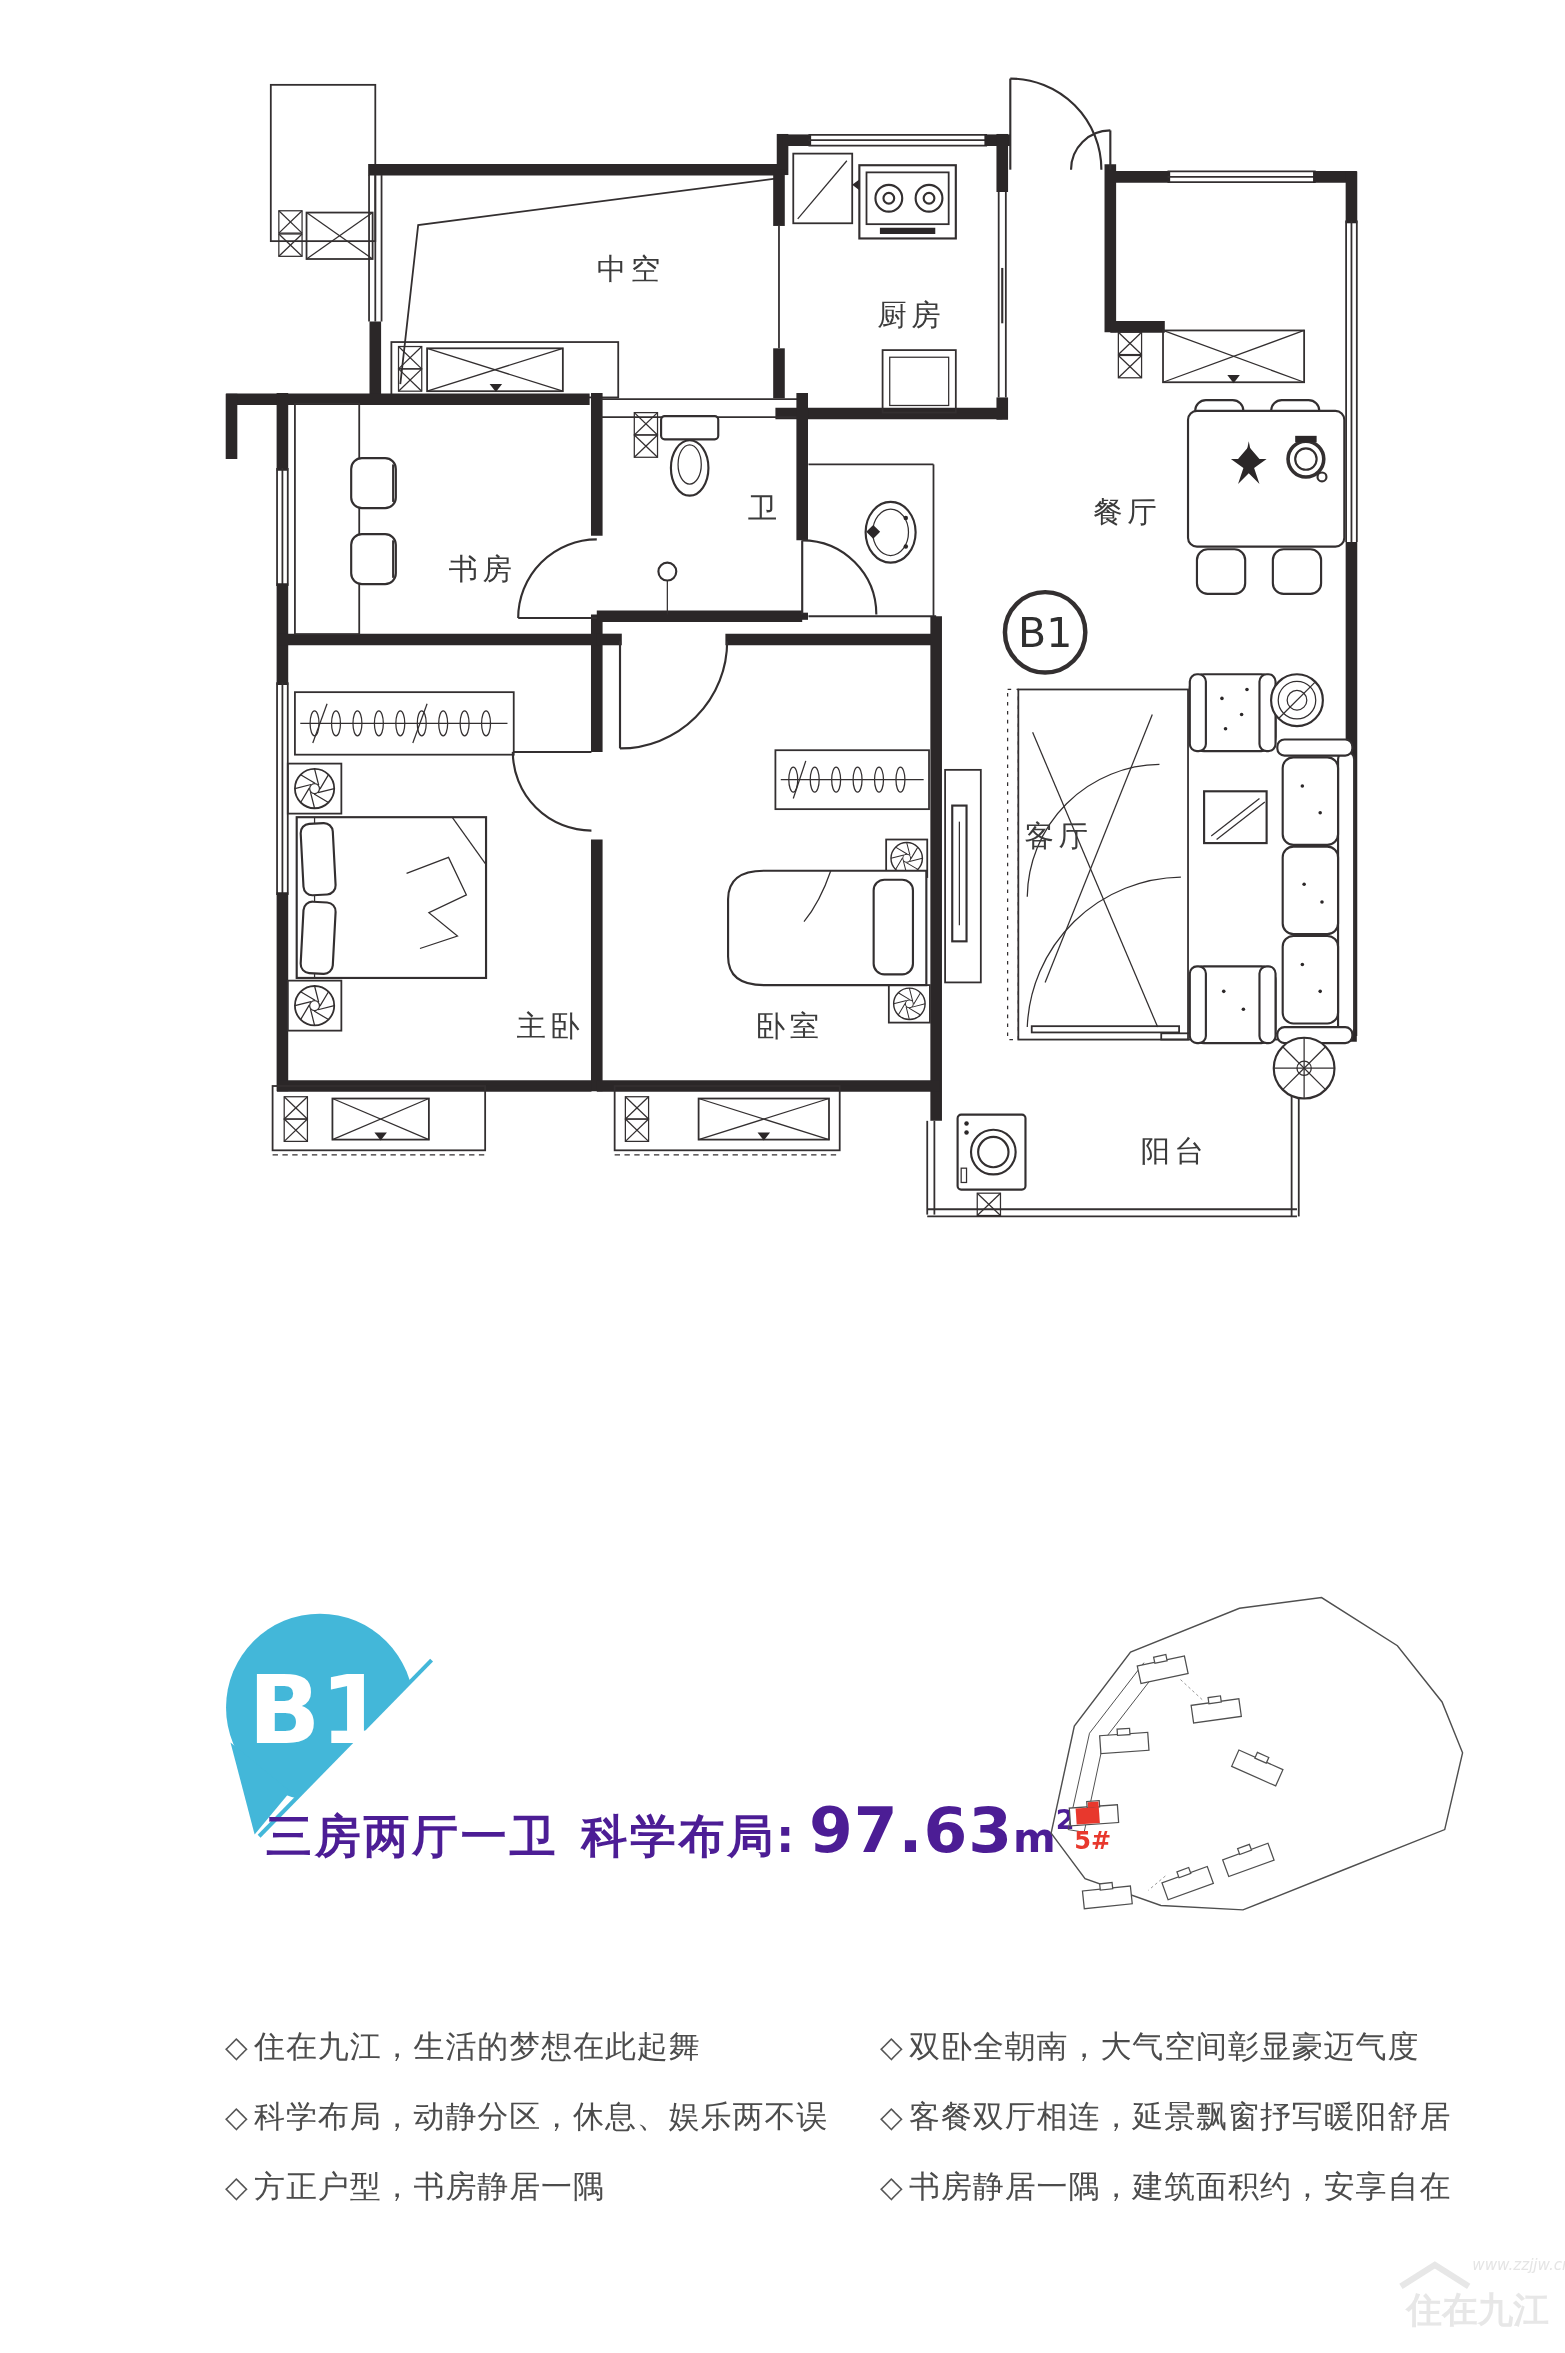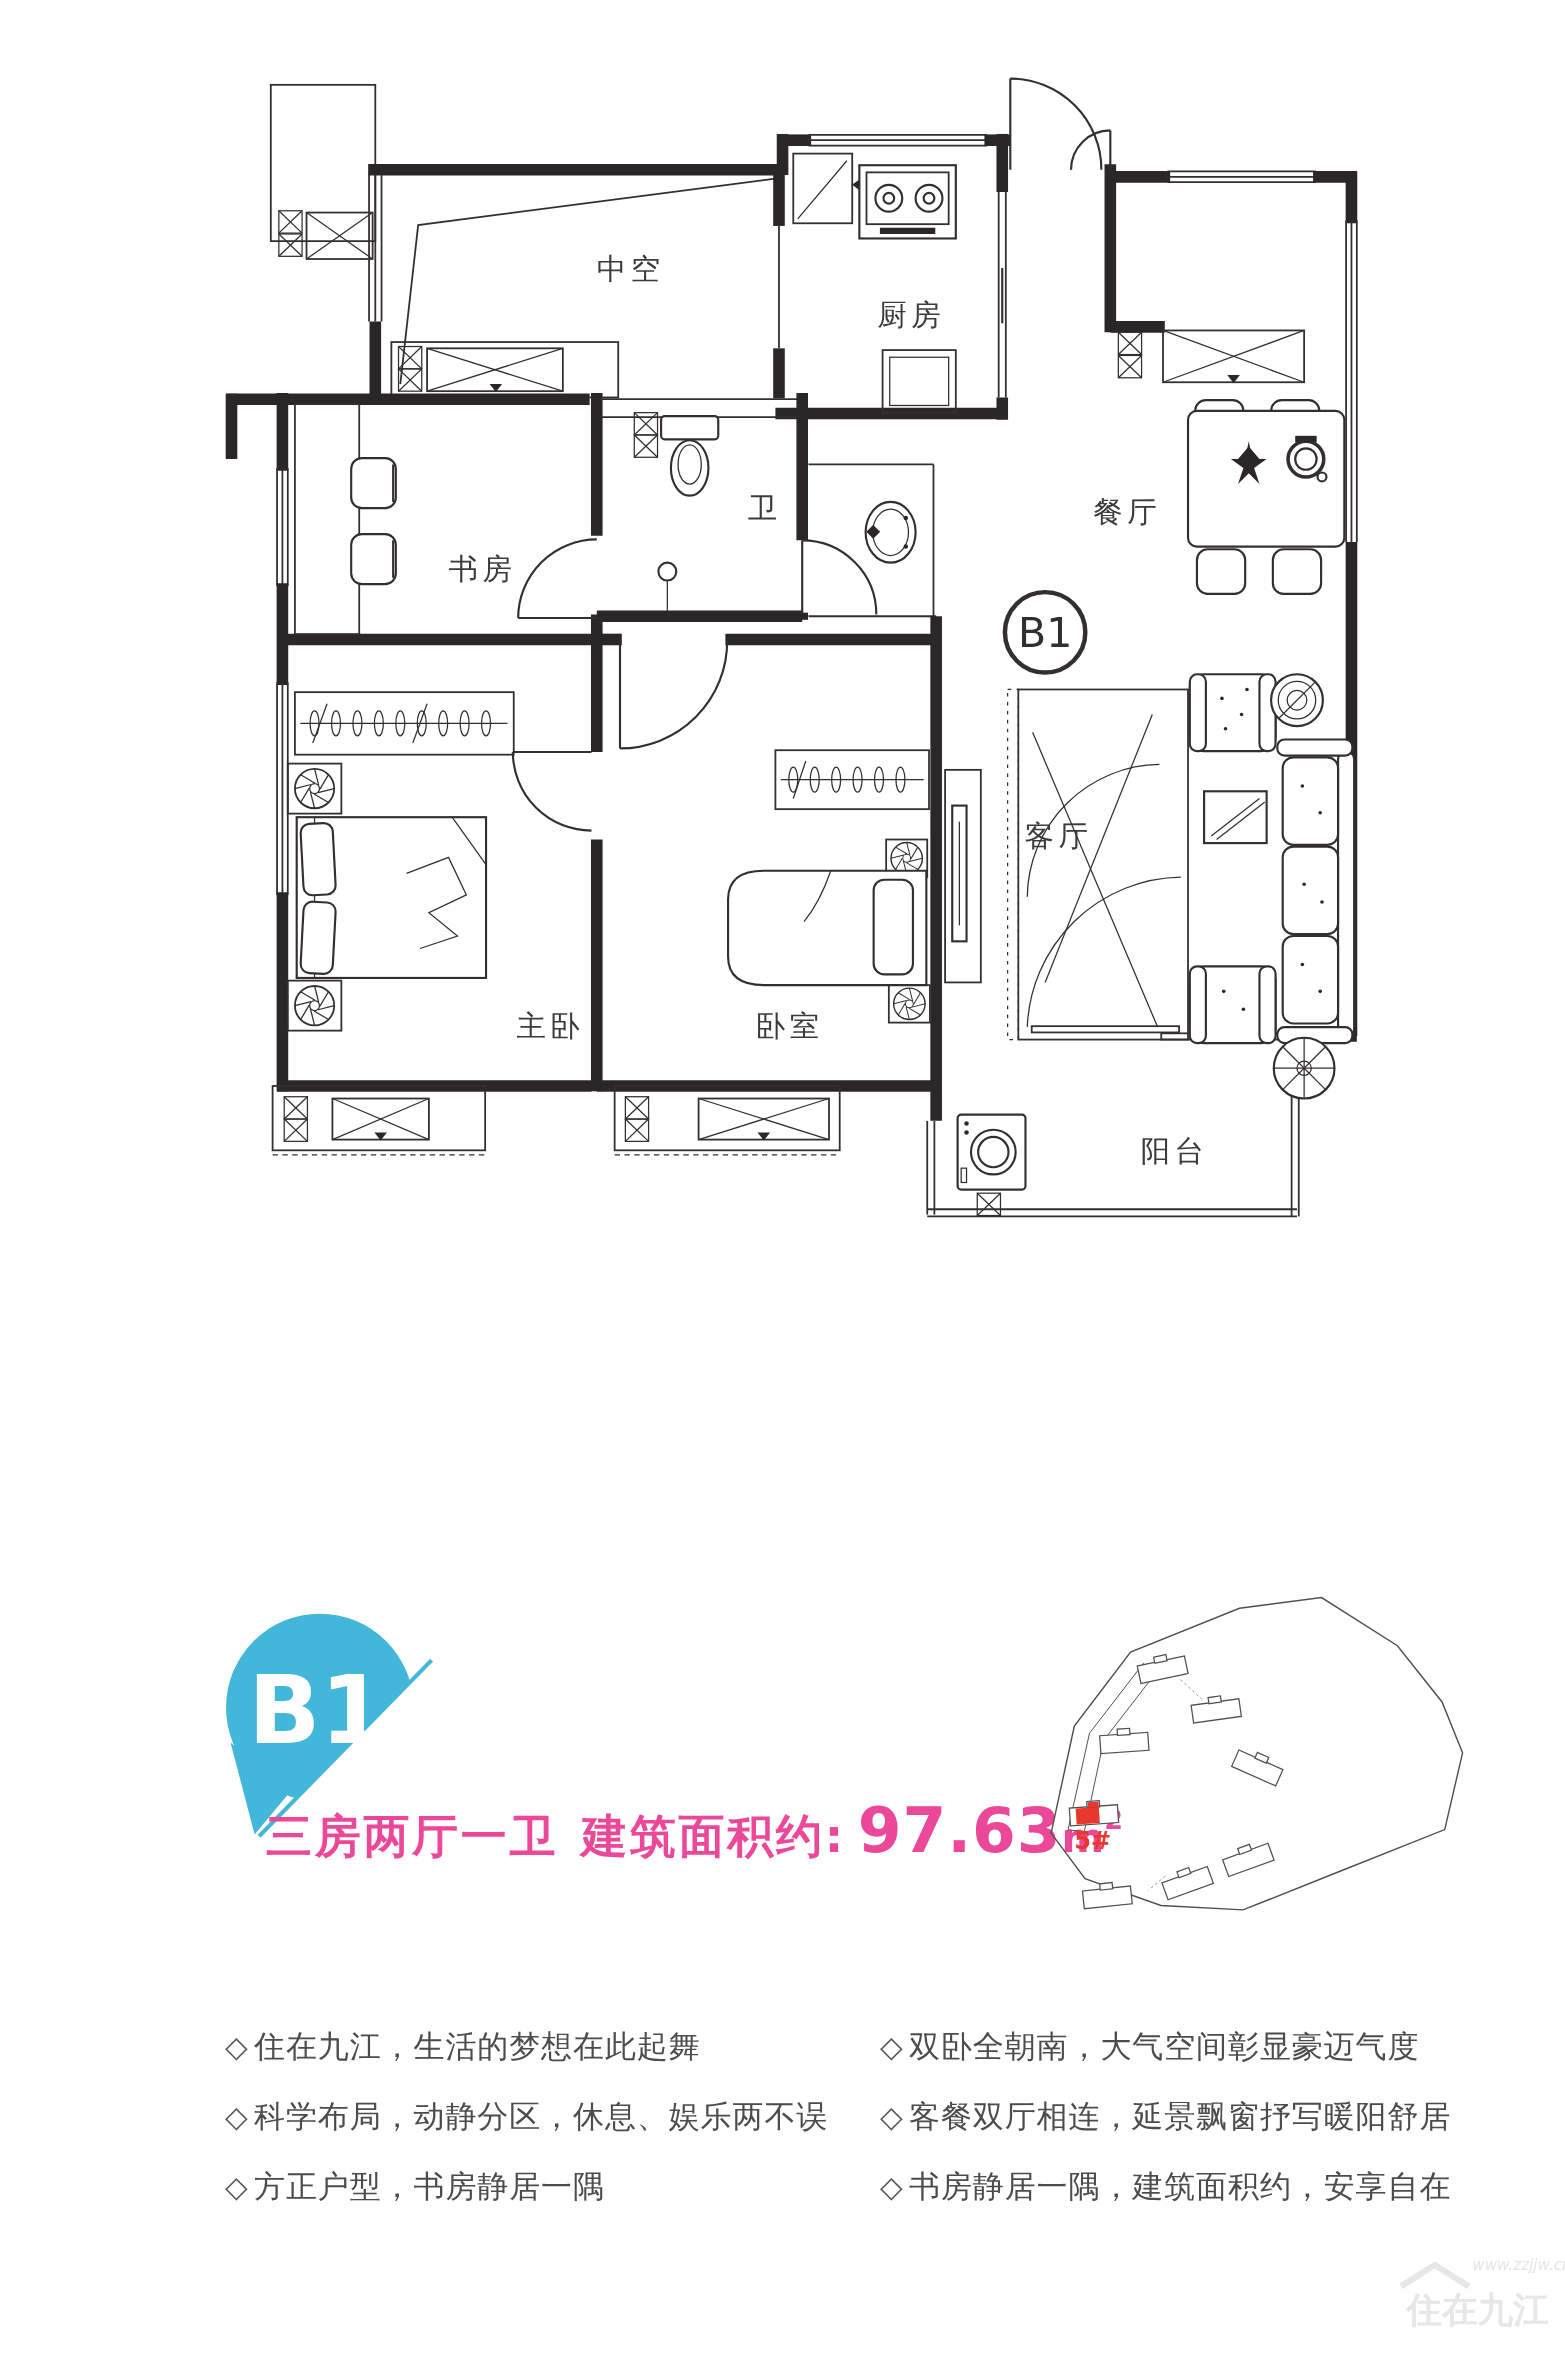--- a/index.html
+++ b/index.html
@@ -10,21 +10,21 @@
   .w{stroke:#2b2728;stroke-width:13;fill:none;}
   .t{stroke:#332f30;stroke-width:2;fill:none;}
   .tt{stroke:#332f30;stroke-width:1.4;fill:none;}
   .f{stroke:#332f30;stroke-width:2.4;fill:#ffffff;}
   .fn{stroke:#332f30;stroke-width:2.4;fill:none;}
   .dk{fill:#2b2728;stroke:none;}
   .dash{stroke-dasharray:6 5;}
   .lbl{font-size:33px;fill:#3b3b3b;letter-spacing:5px;font-family:"DejaVu Sans","Liberation Sans",sans-serif;}
   .planb1{font-size:46px;fill:#2f2f2f;font-family:"DejaVu Sans","Liberation Sans",sans-serif;}
   
-  .summary{left:266px;top:1794px;display:flex;align-items:baseline;color:#ec4899;white-space:nowrap;}
+  .summary{left:266px;top:1794px;display:flex;align-items:baseline;color:#4c1d95;white-space:nowrap;}
   .summary .cjk{font-size:46px;font-weight:700;letter-spacing:2.7px;}
   .summary .gap{width:23px;}
   .summary .val{font-size:63px;font-weight:700;letter-spacing:0.9px;margin-left:12px;}
   .summary .unit{font-size:41px;font-weight:700;}
   .summary .sup{font-size:27px;font-weight:700;position:relative;top:-23px;}
   
   .features{left:225px;top:2012px;width:1340px;}
   .fcol{position:absolute;top:0;}
   .fcol.left{left:0;}
   .fcol.right{left:655px;}
@@ -422,21 +422,21 @@
     <circle cx="133" cy="146" r="105" fill="#43b7d9"></circle>
     <polygon points="33,185 100,240 60,288" fill="#43b7d9"></polygon>
     <polygon points="258,93 310,130 310,320 120,320 65,290" fill="#ffffff"></polygon>
     <line x1="258" y1="93" x2="65" y2="290" stroke="#43b7d9" stroke-width="4.5"></line>
     <text x="130" y="186" text-anchor="middle" fill="#ffffff" font-size="106" font-weight="bold" font-family="&quot;DejaVu Sans&quot;,&quot;Liberation Sans&quot;,sans-serif">B1</text>
   </svg>
 
   <div class="abs summary">
     <span class="cjk">三房两厅一卫</span>
     <span class="gap"></span>
-    <span class="cjk">建筑面积约:</span>
+    <span class="cjk">科学布局:</span>
     <span class="val">97.63</span>
     <span class="unit">m</span>
     <span class="sup">2</span>
   </div>
 
   <div class="abs features">
     <div class="fcol left">
       <div class="frow">
         <span class="dia">◇</span>
         <span>住在九江，生活的梦想在此起舞</span>

